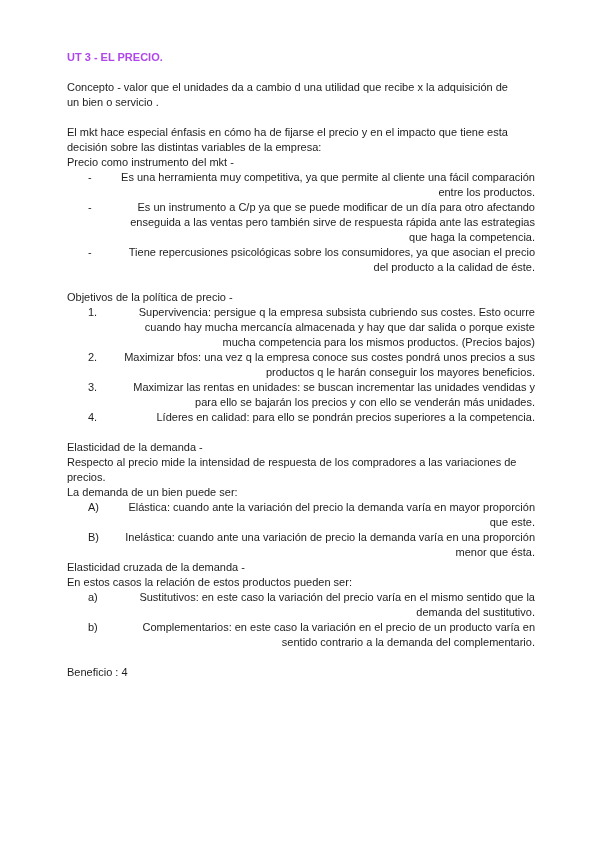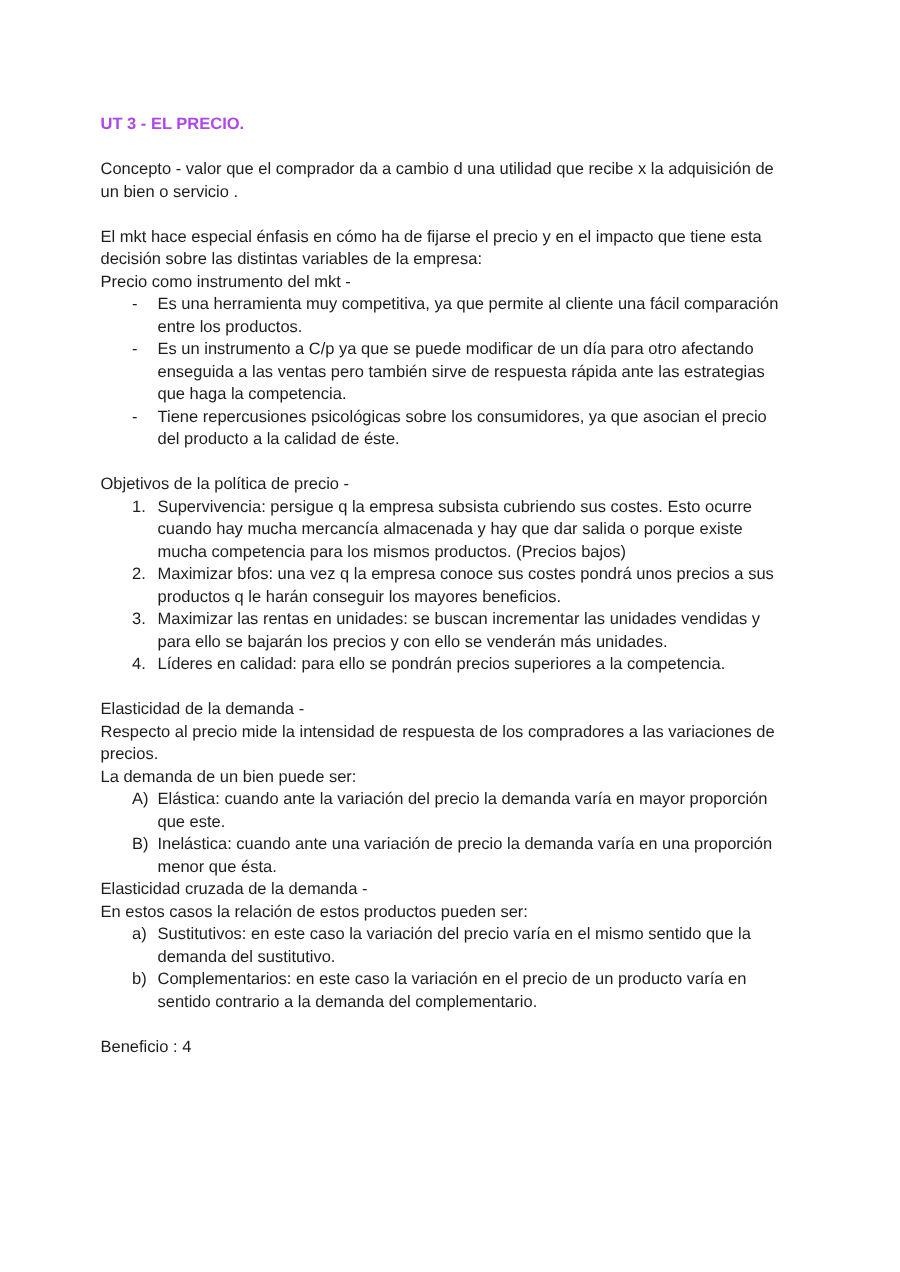--- a/index.html
+++ b/index.html
@@ -6,21 +6,21 @@
     margin: 0;
     padding: 0;
     width: 600px;
     height: 848px;
     background: #ffffff;
     overflow: hidden;
   }
   .doc-page {
     position: absolute;
     left: 67px;
-    top: 76px;
+    top: 50px;
     width: 468px;
     font-family: "Liberation Sans", sans-serif;
     font-size: 11px;
     line-height: 15px;
     color: #1d1d1d;
     -webkit-font-smoothing: antialiased;
   }
   .doc-title {
     margin: 0;
     font-size: 11px;
@@ -35,32 +35,33 @@
   .li {
     display: flex;
     padding-left: 21px;
   }
   .li-marker {
     flex: 0 0 17px;
   }
   .li-text {
     flex: 1;
     white-space: pre-line;
+    text-align: right;
   }
 </style>
 </head>
 <body>
 
 <div class="doc-page" style="color: rgb(29, 29, 29);">
 
   <h1 class="doc-title" style="color: rgb(175, 70, 235);">UT 3 - EL PRECIO.</h1>
 
   <div class="gap"></div>
 
-  <p class="para">Concepto - valor que el comprador da a cambio d una utilidad que recibe x la adquisición de
+  <p class="para">Concepto - valor que el unidades da a cambio d una utilidad que recibe x la adquisición de
 un bien o servicio .</p>
 
   <div class="gap"></div>
 
   <p class="para">El mkt hace especial énfasis en cómo ha de fijarse el precio y en el impacto que tiene esta
 decisión sobre las distintas variables de la empresa:</p>
   <p class="para">Precio como instrumento del mkt -</p>
 
   <div class="li">
     <span class="li-marker">-</span>

